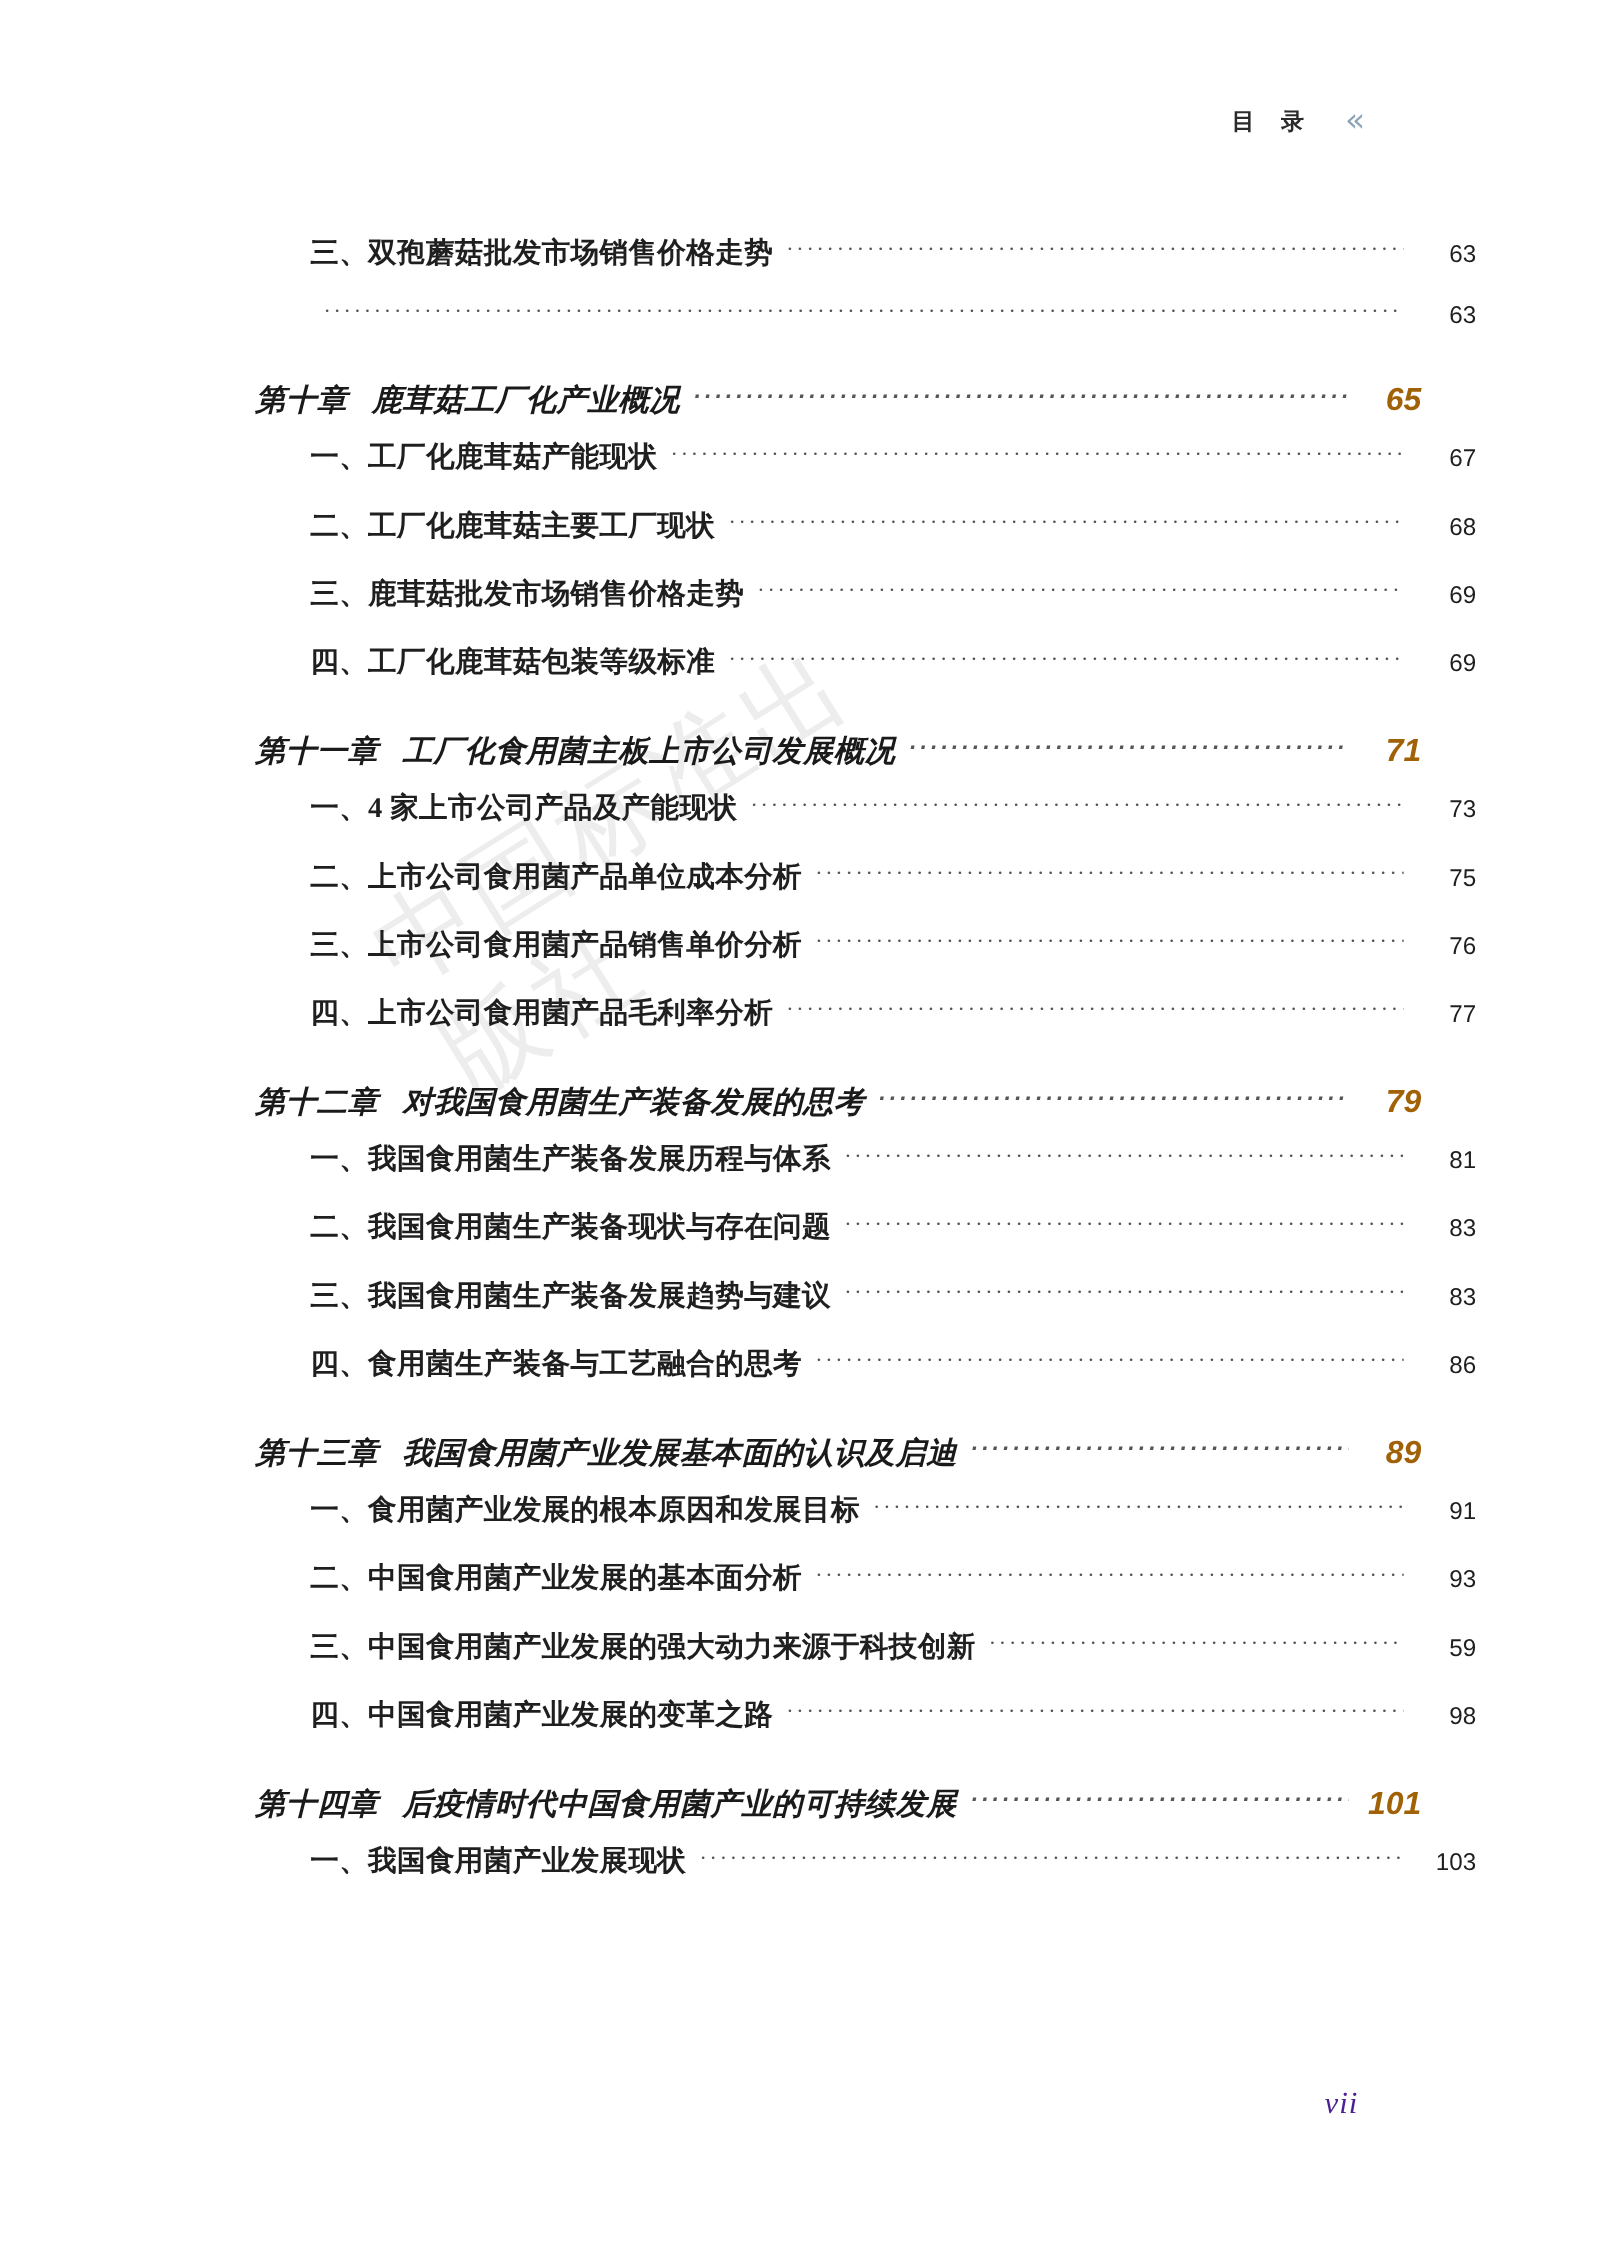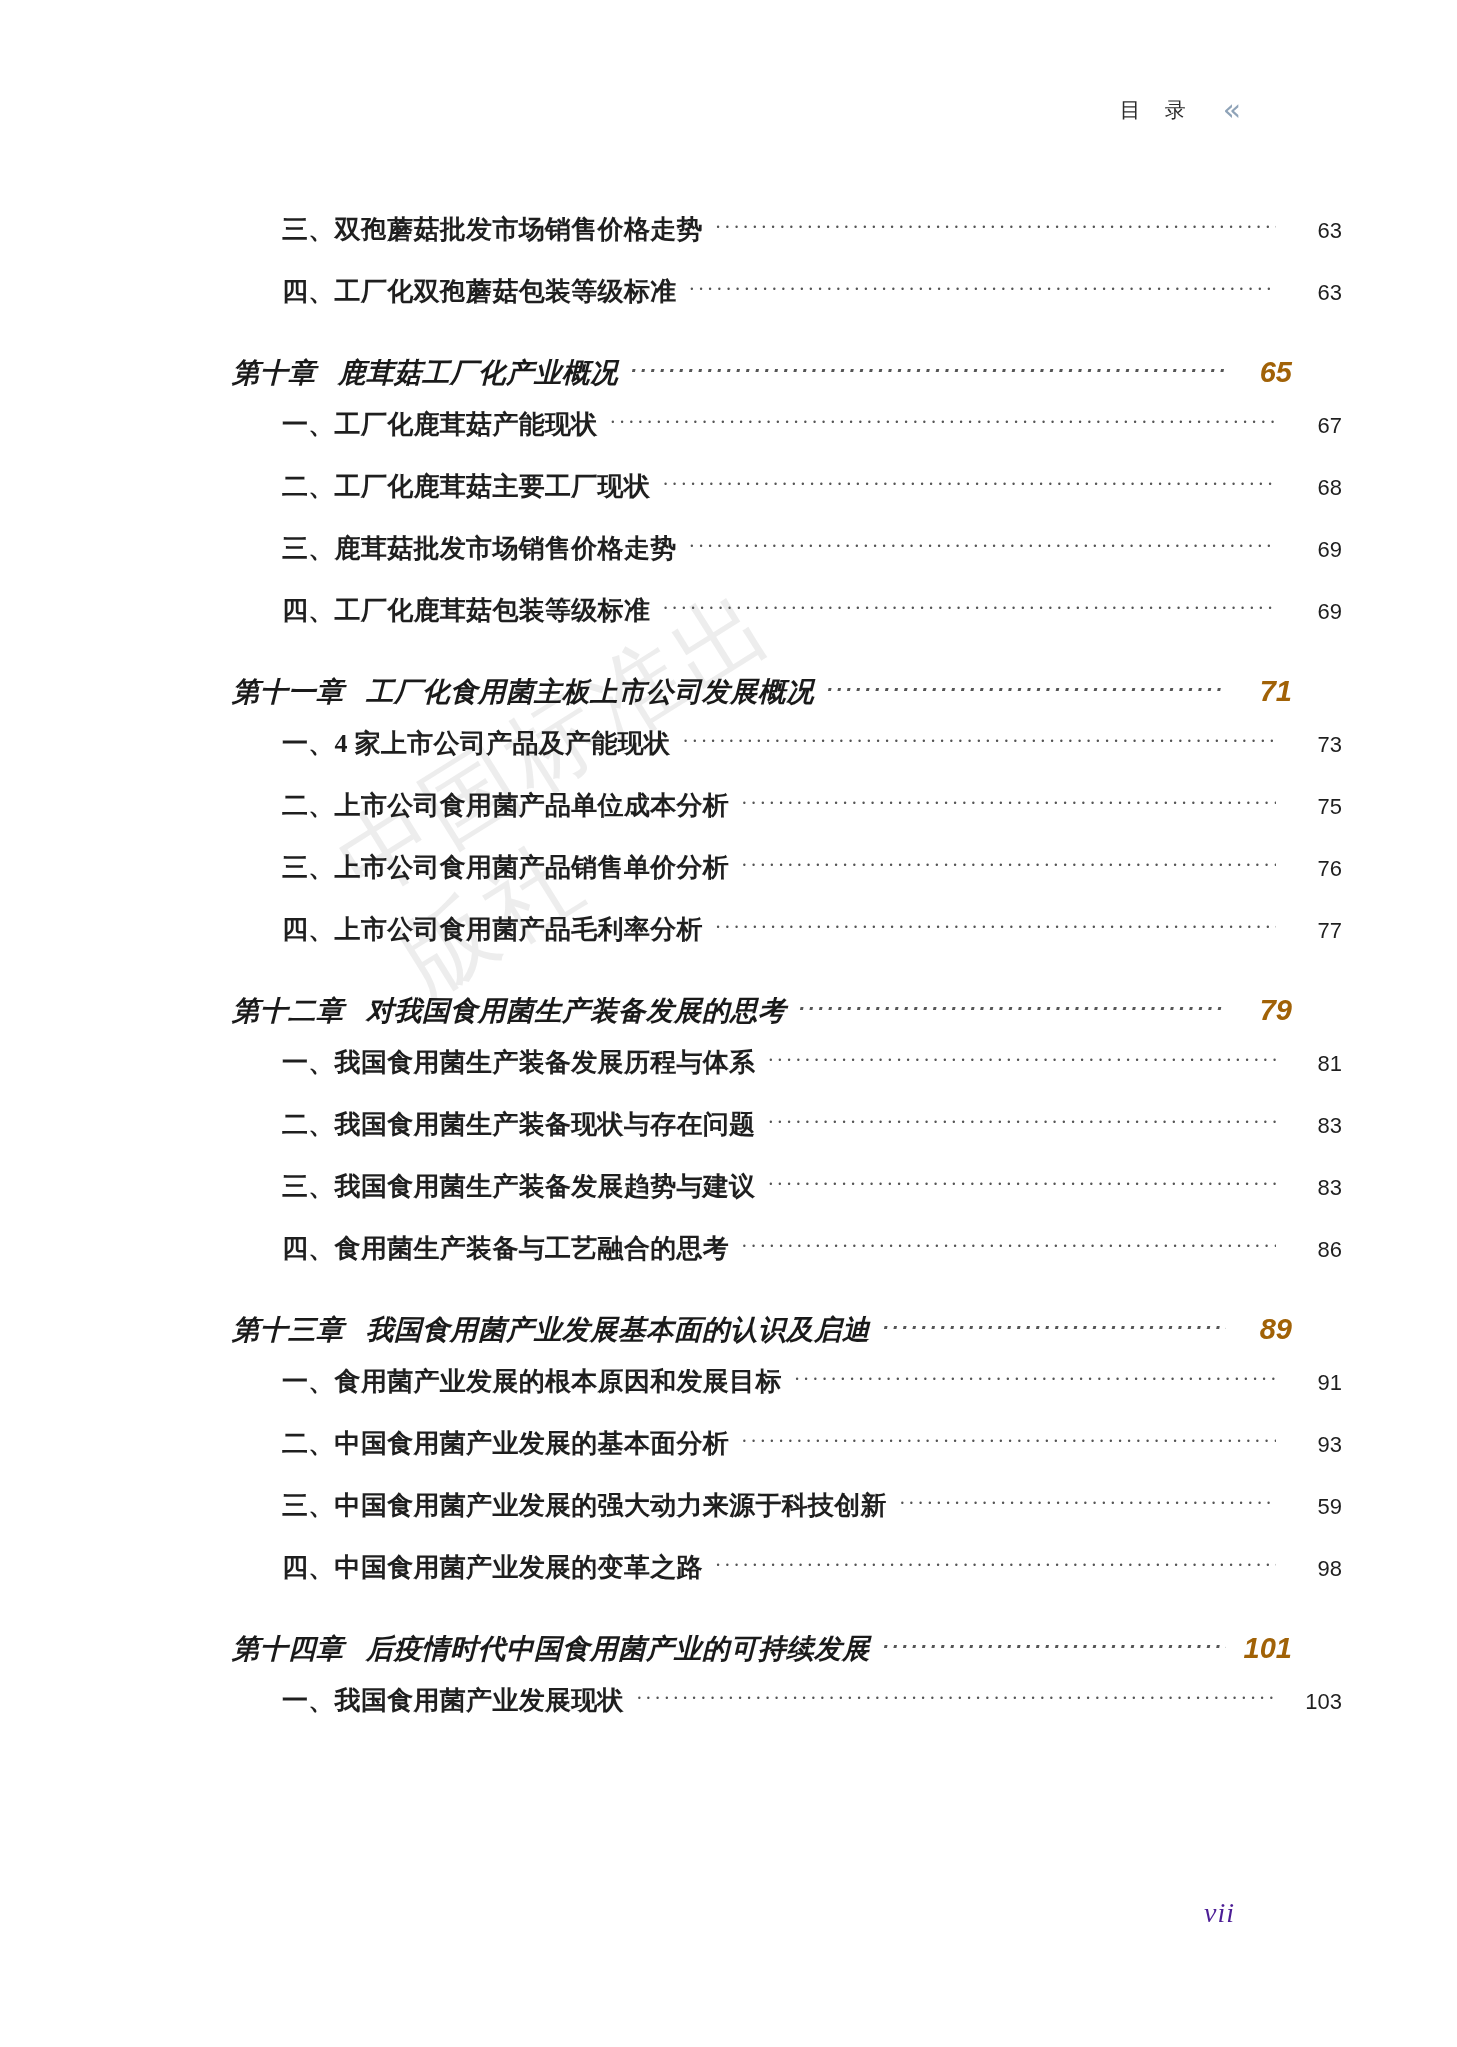--- a/index.html
+++ b/index.html
@@ -29,21 +29,21 @@
     right: 222px;
     display: flex;
     align-items: center;
     gap: 28px;
   }
   .header-title {
     font-family: "Liberation Sans", sans-serif;
     font-size: 21px;
     letter-spacing: 9px;
     color: #2b2b2b;
-    font-weight: 400;
+    font-weight: 700;
   }
   .header-arrows {
     color: #8fa3b8;
     font-size: 30px;
     line-height: 1;
     letter-spacing: -6px;
     font-family: "DejaVu Sans", sans-serif;
   }
 
   
@@ -174,21 +174,20 @@
 
   <div class="watermark">中国标准出版社</div>
 
   <div class="toc" id="toc-list">
       <div class="entry section">
         <span class="label">三、双孢蘑菇批发市场销售价格走势</span>
         <span class="leader">···································································································································</span>
         <span class="pagenum">63</span>
       </div>
       <div class="entry section">
-        <span class="label">四、工厂化双孢蘑菇包装等级标准</span>
         <span class="leader">···································································································································</span>
         <span class="pagenum">63</span>
       </div>
       <div class="entry chapter">
         <span class="label chap-num">第十章</span>
         <span class="label chap-title">鹿茸菇工厂化产业概况</span>
         <span class="leader">···································································································································</span>
         <span class="pagenum">65</span>
       </div>
       <div class="entry section">

